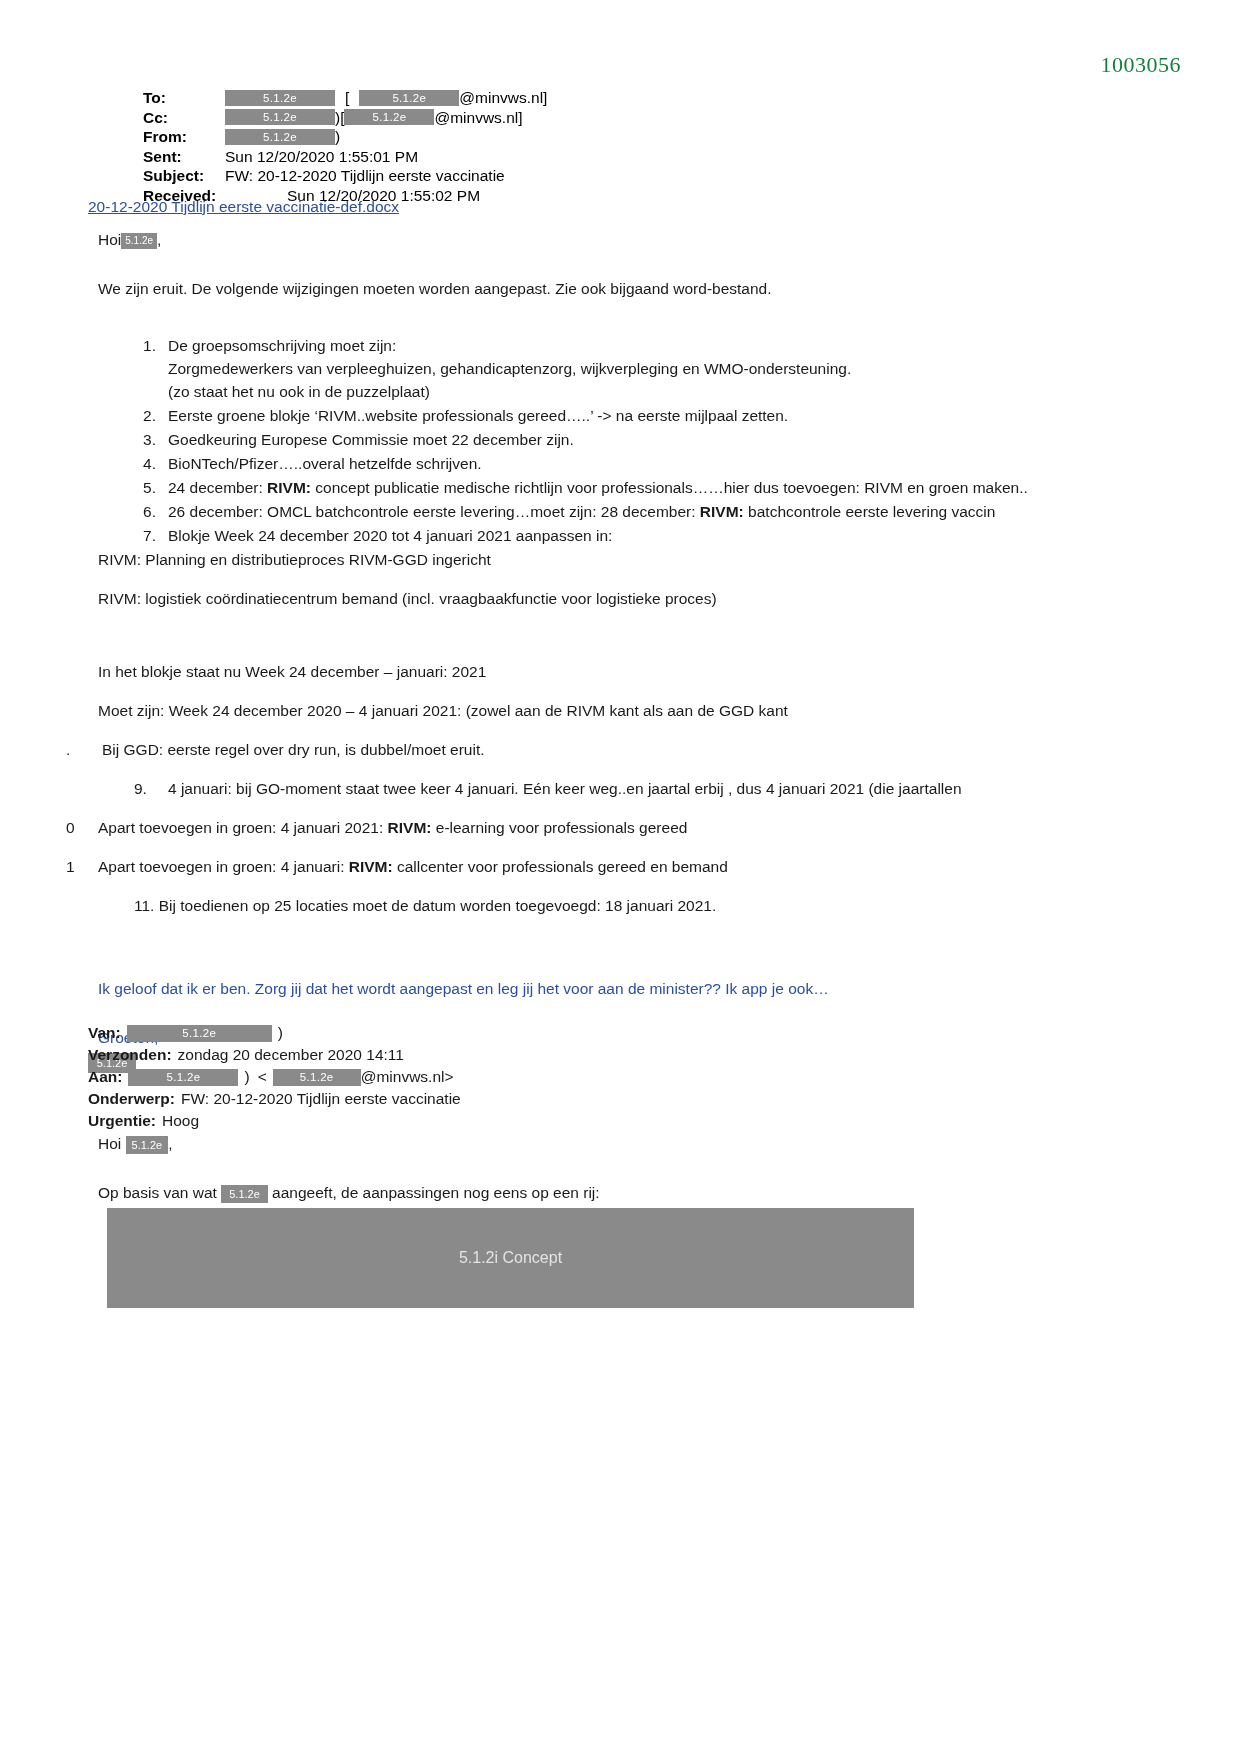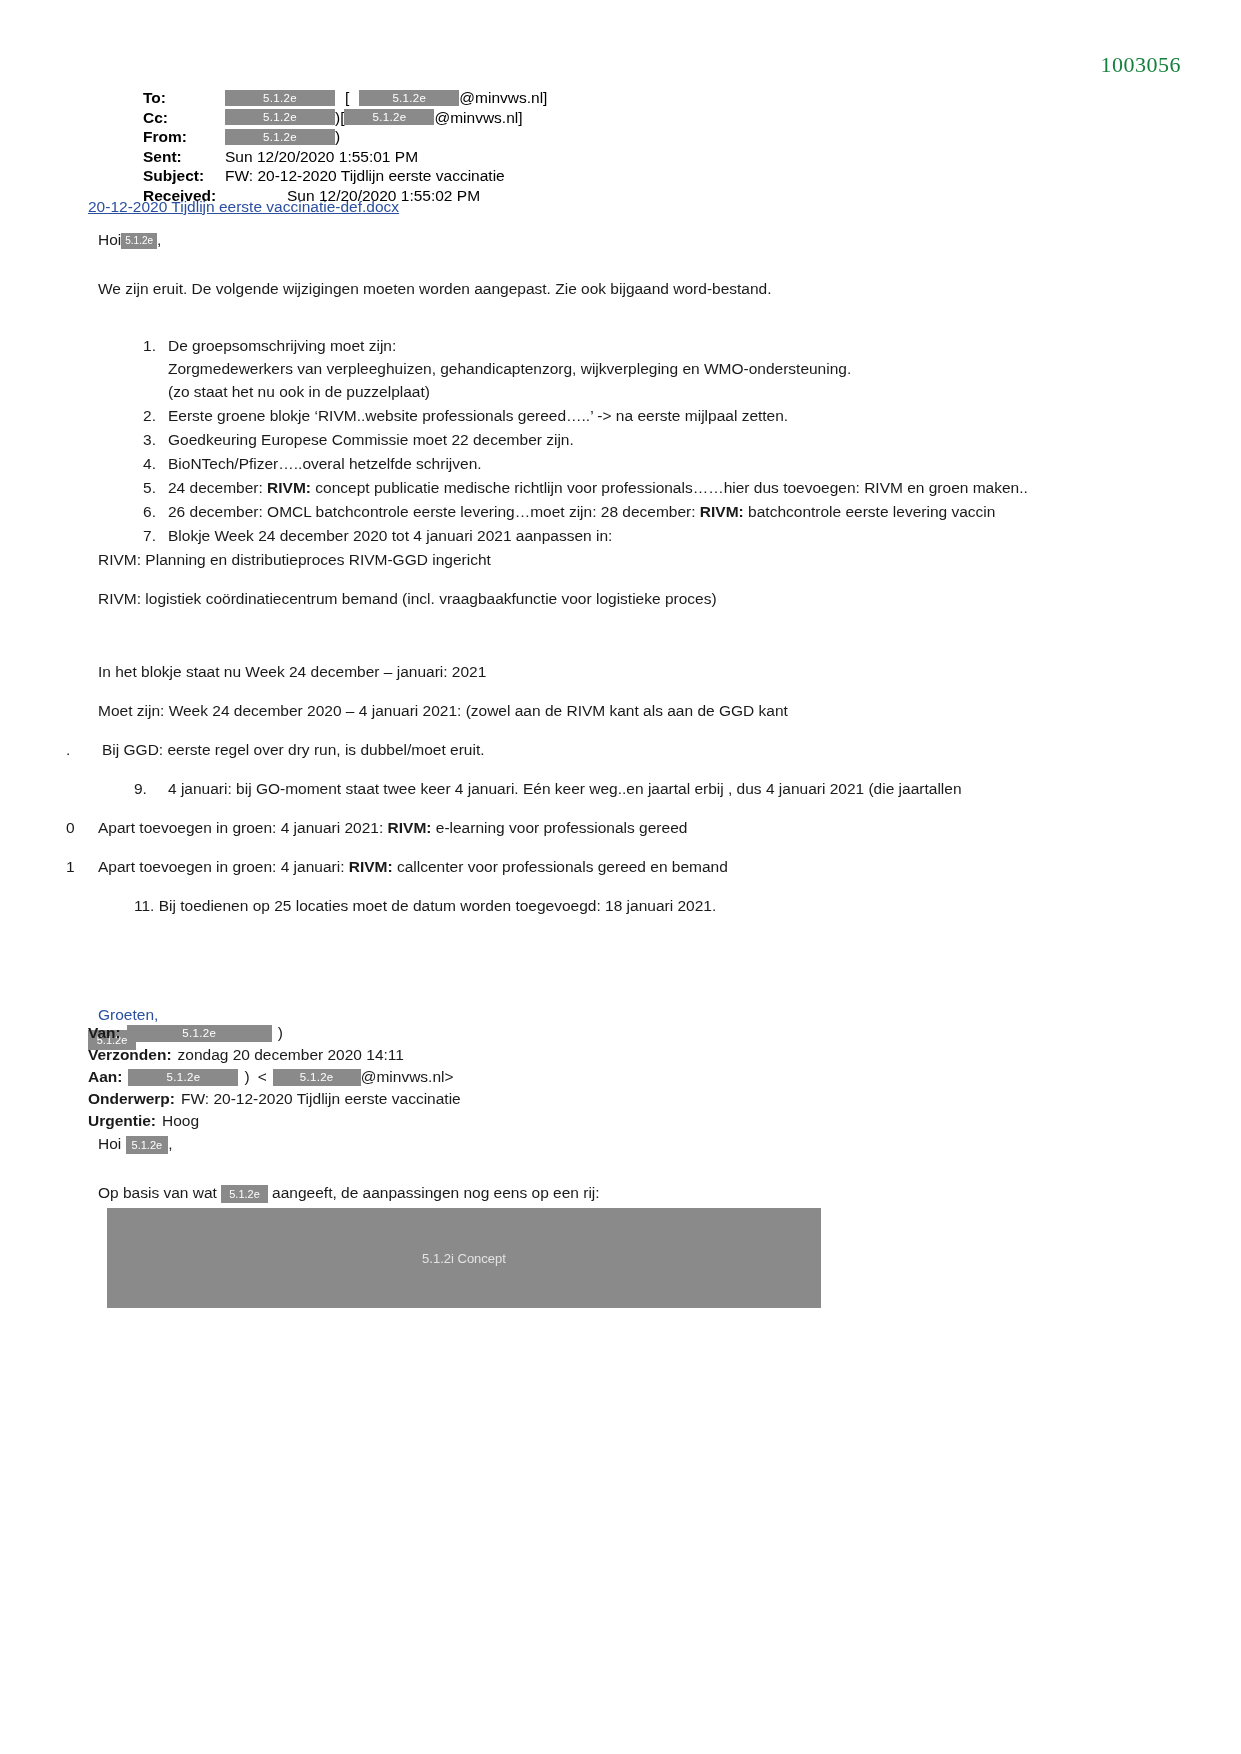--- a/index.html
+++ b/index.html
@@ -167,25 +167,25 @@
     top: 1132px;
     width: 1000px;
     font-size: 15.5px;
     line-height: 23px;
   }
 
   .concept-box {
     position: absolute;
     left: 107px;
     top: 1208px;
-    width: 714px;
+    width: 807px;
     height: 100px;
     background: #8a8a8a;
     color: #e8e8e8;
-    font-size: 13px;
+    font-size: 16px;
     display: flex;
     align-items: center;
     justify-content: center;
   }
   .concept-box span { opacity: 0.95; }
   b { font-weight: bold; }
 </style>
 </head>
 <body>
 
@@ -319,20 +319,21 @@
       <span>Apart toevoegen in groen: 4 januari: </span><b>RIVM:</b><span> callcenter voor professionals gereed en bemand</span>
     </div>
 
     <div class="spacer-16"></div>
 
     <div class="p" style="padding-left:36px;">11.  Bij toedienen op 25 locaties moet de datum worden toegevoegd: 18 januari 2021.</div>
 
     <div class="spacer-34"></div>
     <div class="spacer-26"></div>
 
+    <div class="p blue-text">Ik geloof dat ik er ben. Zorg jij dat het wordt aangepast en leg jij het voor aan de minister?? Ik app je ook…</div>
 
     <div class="spacer-26"></div>
 
     <div class="p blue-text">Groeten,</div>
     <span class="sig-redact" style="margin-left:-10px;">5.1.2e</span>
   </div>
 
   <div class="fwd-block">
     <div class="fwd-row">
       <span class="fwd-label">Van:</span>

